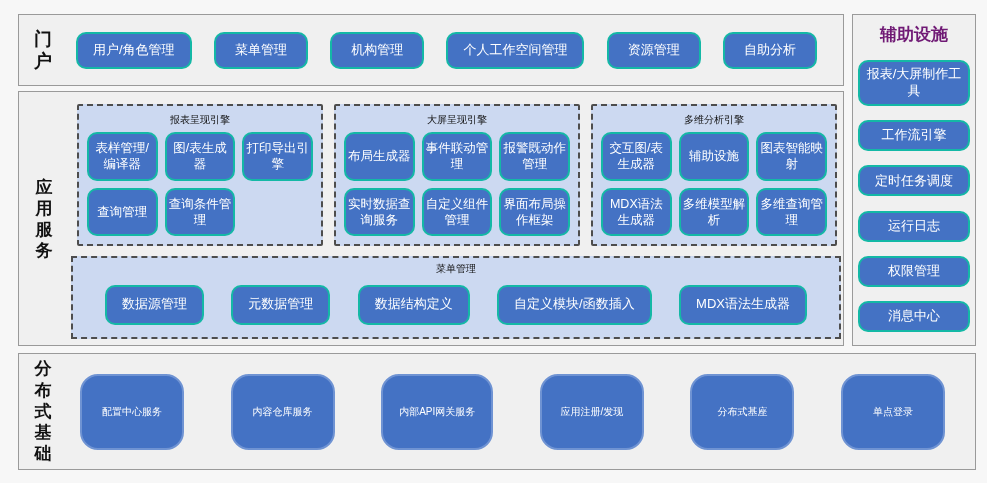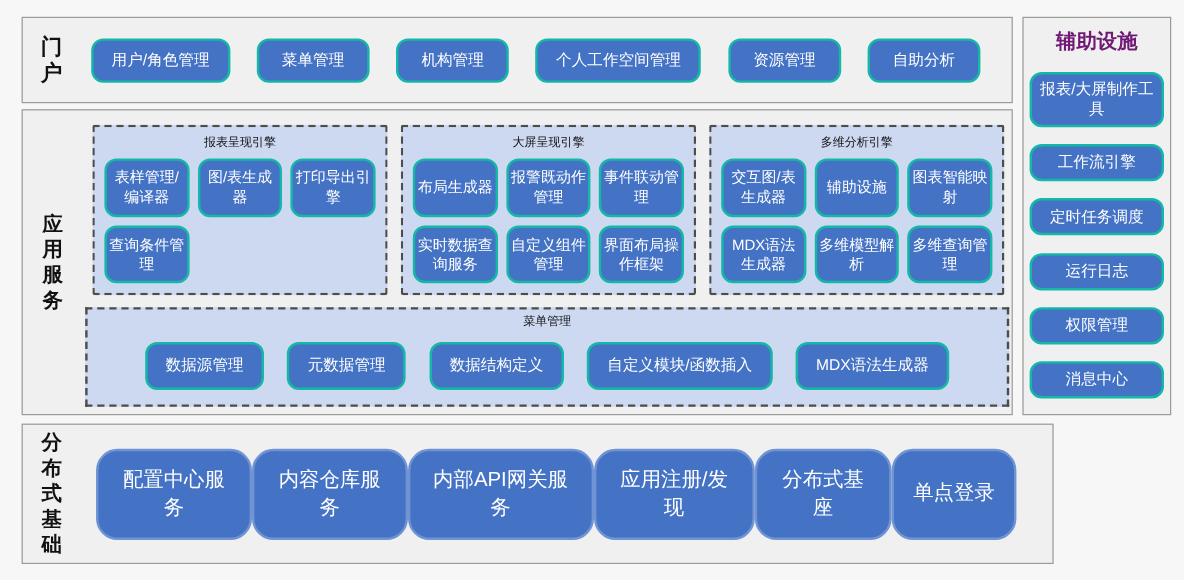--- a/index.html
+++ b/index.html
@@ -85,47 +85,47 @@
   #config {
     position: absolute; left: 52px; top: 164px; width: 770px; height: 83px;
     background: #ccd9f1;
     border: 2px dashed #4d4d4d;
     display: flex; flex-direction: column;
   }
   #config .engine-title { height: 22px; line-height: 22px; }
   #config .cfg-row {
     flex: 1; display: flex; align-items: center;
     justify-content: space-between;
-    margin: 0 48px 8px;
+    margin: 0 32px 8px;
   }
   #config .bluebtn { height: 40px; font-size: 13px; padding: 0 15px; min-width: 95px; }
   
   #auxiliary {
     left: 852px; top: 14px; width: 124px; height: 332px;
     display: flex; flex-direction: column; align-items: center;
     justify-content: space-between;
     padding: 8px 5px 13px;
   }
   #auxiliary .panel-title { font-size: 17px; font-weight: bold; color: #701a75; }
   #auxiliary .bluebtn { width: 112px; font-size: 13px; min-height: 31px; padding: 2px 4px; }
   #auxiliary .bluebtn.tall { min-height: 46px; }
   
   #distributed {
-    left: 18px; top: 353px; width: 860px; height: 117px;
+    left: 18px; top: 353px; width: 958px; height: 117px;
     display: flex; align-items: center;
   }
   #distributed .vlabel { margin-left: 13px; }
   #distributed .btn-row {
     flex: 1; display: flex; align-items: center;
     justify-content: space-between;
     margin: 0 30px 0 26px;
   }
   #distributed .bluebtn {
     height: 76px; border-radius: 18px;
-    font-size: 17px; padding: 0 16px; min-width: 104px;
+    font-size: 10px; padding: 0 16px; min-width: 104px;
     border-color: #6f93d3;
   }
 </style>
 </head>
 <body>
 
 <div class="section" id="portal">
   <div class="vlabel">门户</div>
   <div class="btn-row">
     <div class="bluebtn">用户/角色管理</div>
@@ -141,30 +141,31 @@
   <div class="vlabel">应用服务</div>
 
   <div id="engines">
 
     <div class="engine">
       <div class="engine-title">报表呈现引擎</div>
       <div class="engine-grid">
         <div class="bluebtn">表样管理/编译器</div>
         <div class="bluebtn">图/表生成器</div>
         <div class="bluebtn">打印导出引擎</div>
+        <div class="bluebtn">查询管理</div>
         <div class="bluebtn">查询条件管理</div>
       </div>
     </div>
 
     <div class="engine">
       <div class="engine-title">大屏呈现引擎</div>
       <div class="engine-grid">
         <div class="bluebtn">布局生成器</div>
+        <div class="bluebtn">事件联动管理</div>
         <div class="bluebtn">报警既动作管理</div>
-        <div class="bluebtn">事件联动管理</div>
         <div class="bluebtn">实时数据查询服务</div>
         <div class="bluebtn">自定义组件管理</div>
         <div class="bluebtn">界面布局操作框架</div>
       </div>
     </div>
 
     <div class="engine">
       <div class="engine-title">多维分析引擎</div>
       <div class="engine-grid">
         <div class="bluebtn">交互图/表生成器</div>

